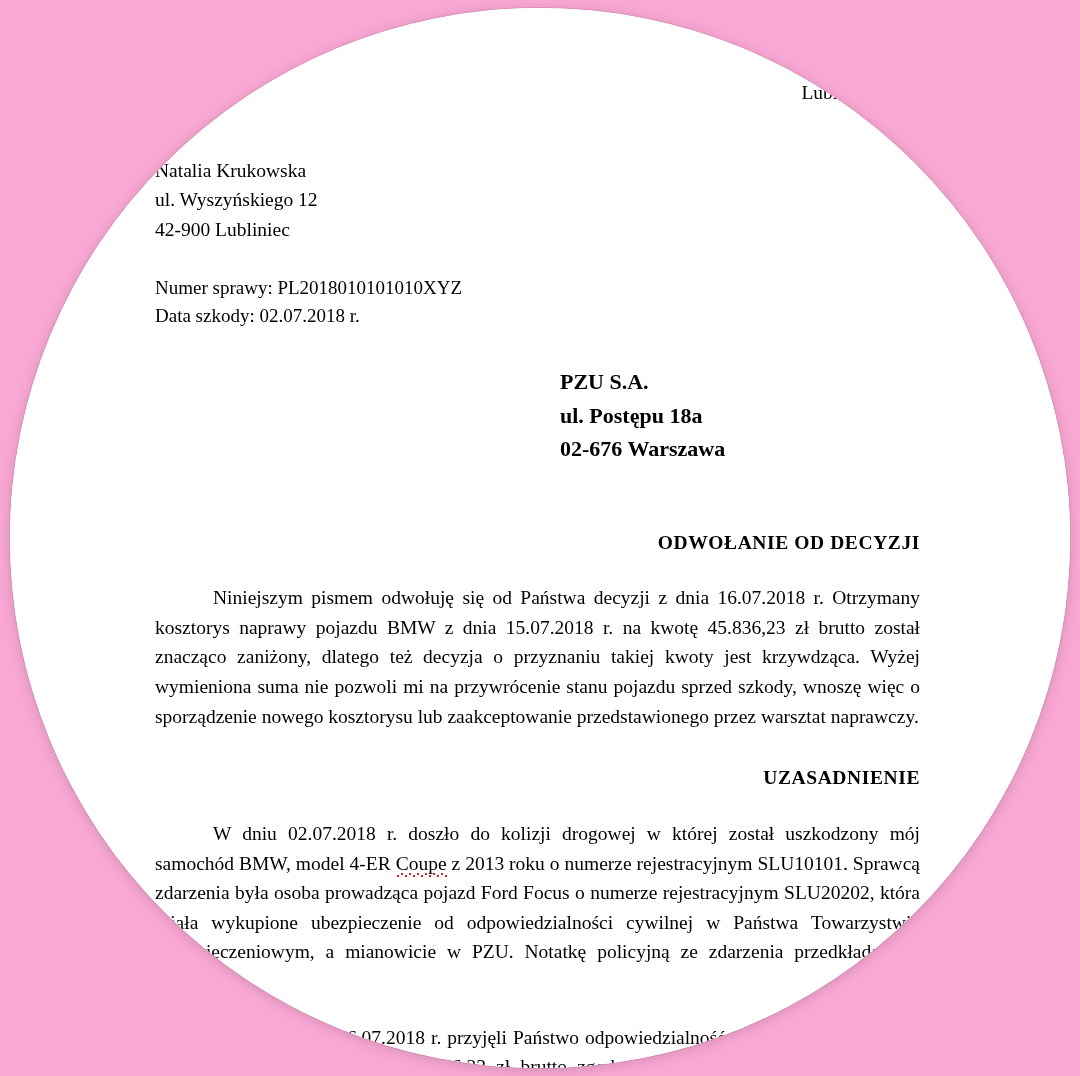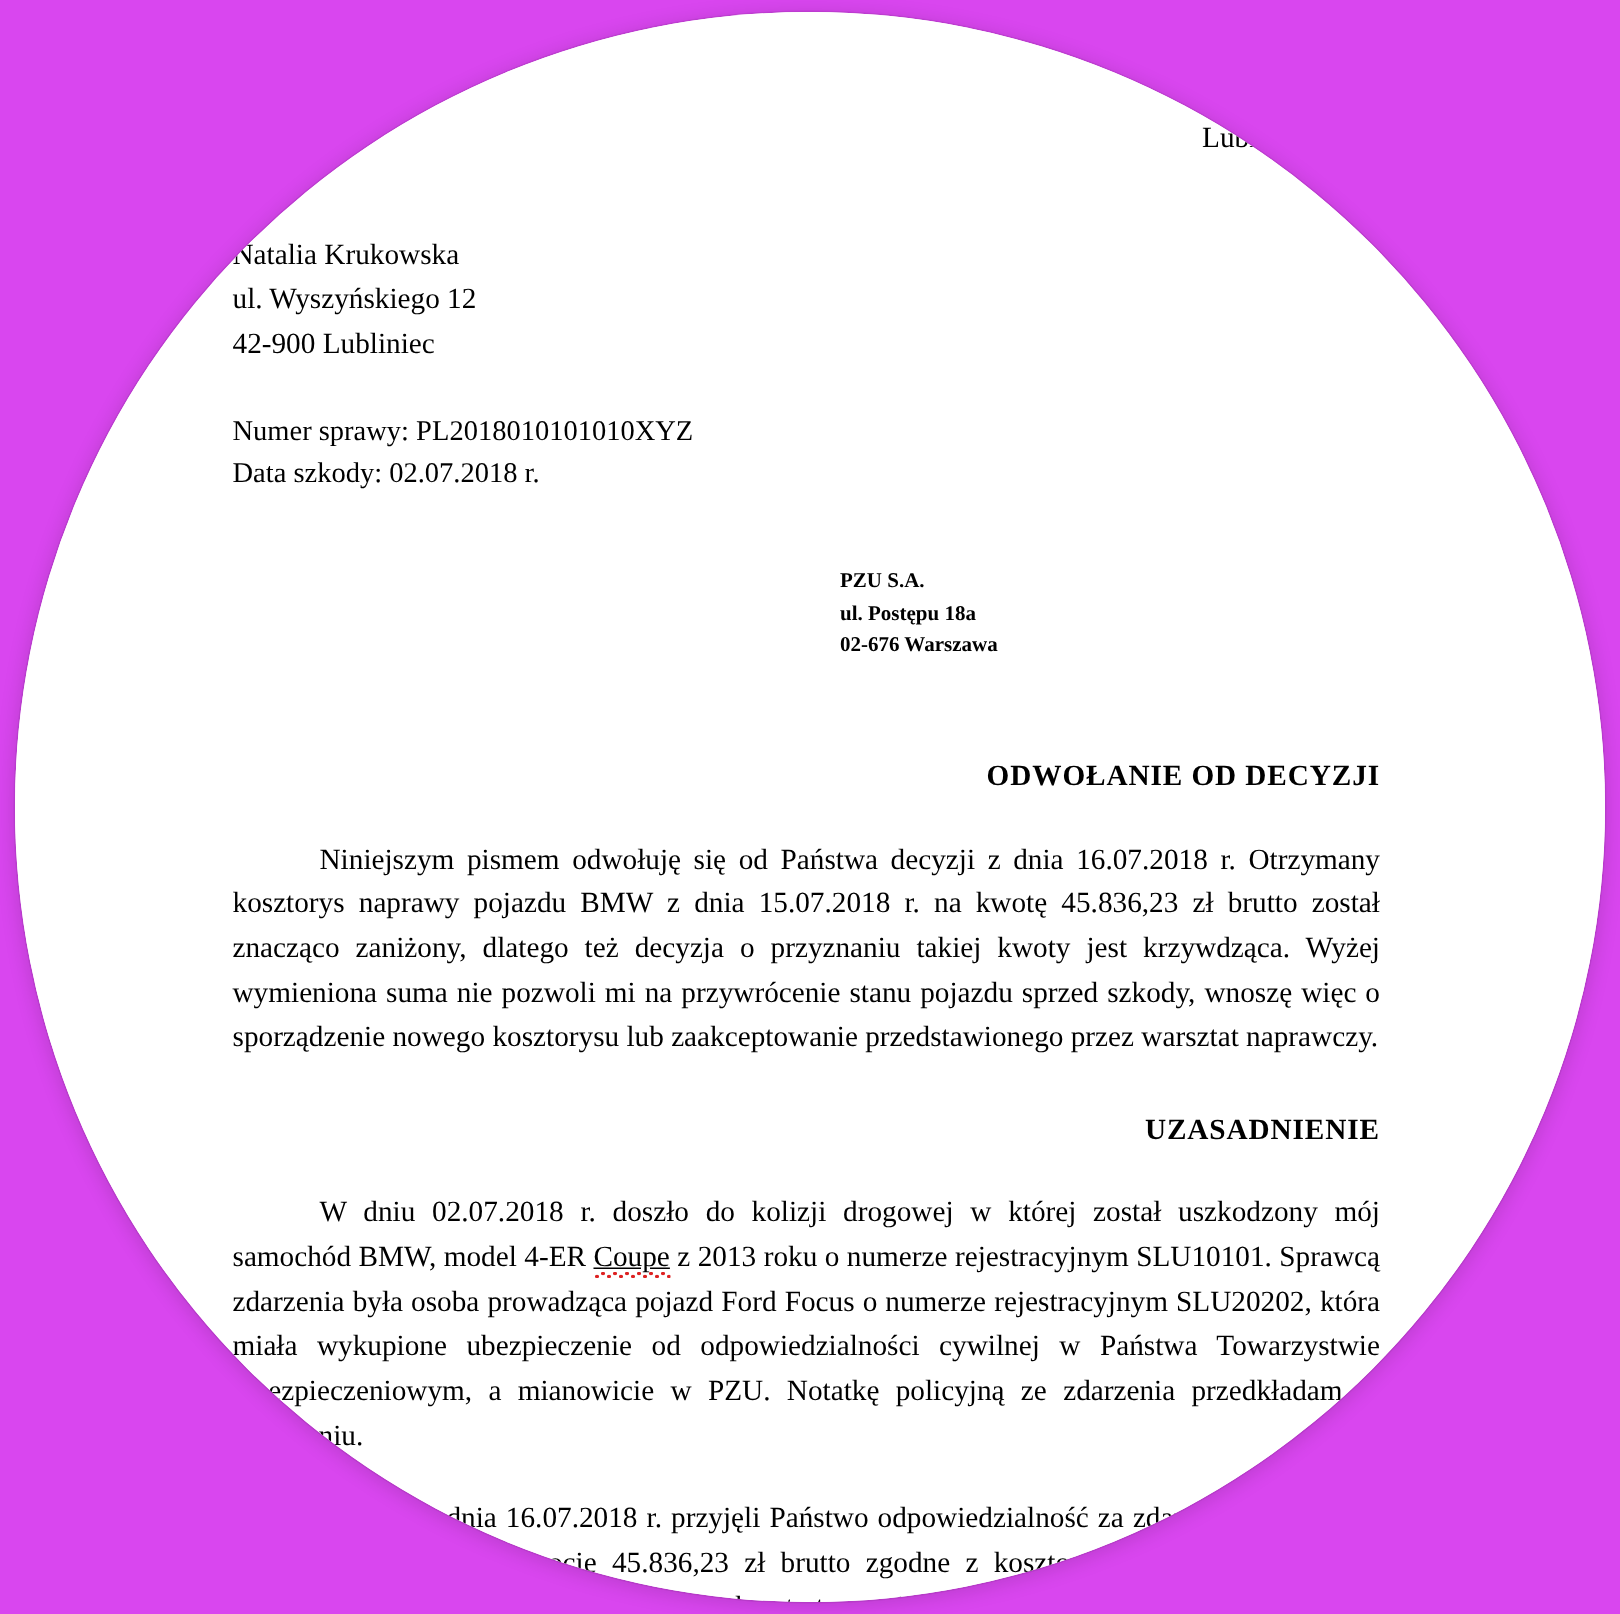--- a/index.html
+++ b/index.html
@@ -12,21 +12,21 @@
     height: 1076px;
     overflow: hidden;
     font-family: "Liberation Serif", serif;
   }
 
   
   .viewport {
     position: relative;
     width: 1080px;
     height: 1076px;
-    background: #d946ef;
+    background: #f9a8d4;
     overflow: hidden;
   }
 
   .circle-mask {
     position: absolute;
     left: 10px;
     top: 8px;
     width: 1060px;
     height: 1060px;
     border-radius: 50%;
@@ -65,24 +65,24 @@
     font-size: 19.5px;
   }
   .sender div { white-space: nowrap; }
 
   .case-block {
     margin-top: 29px;
     font-size: 19px;
   }
 
   .recipient {
-    margin-top: 46px;
+    margin-top: 34px;
     margin-left: 405px;
     font-weight: bold;
-    font-size: 14px;
+    font-size: 22px;
   }
 
   .title {
     margin-top: 62px;
     text-align: right;
     font-weight: bold;
     letter-spacing: 0.6px;
     font-size: 19.5px;
   }
 
@@ -100,21 +100,20 @@
     text-align: right;
     font-weight: bold;
     letter-spacing: 0.6px;
     font-size: 19.5px;
   }
 
   
   .squiggle {
     position: relative;
     white-space: nowrap;
-    text-decoration: underline;
   }
   .squiggle::after {
     content: "";
     position: absolute;
     left: 0;
     right: 0;
     bottom: -3px;
     height: 4px;
     background-image:
       radial-gradient(circle at 2px 3px, #d22 1.1px, transparent 1.4px),

